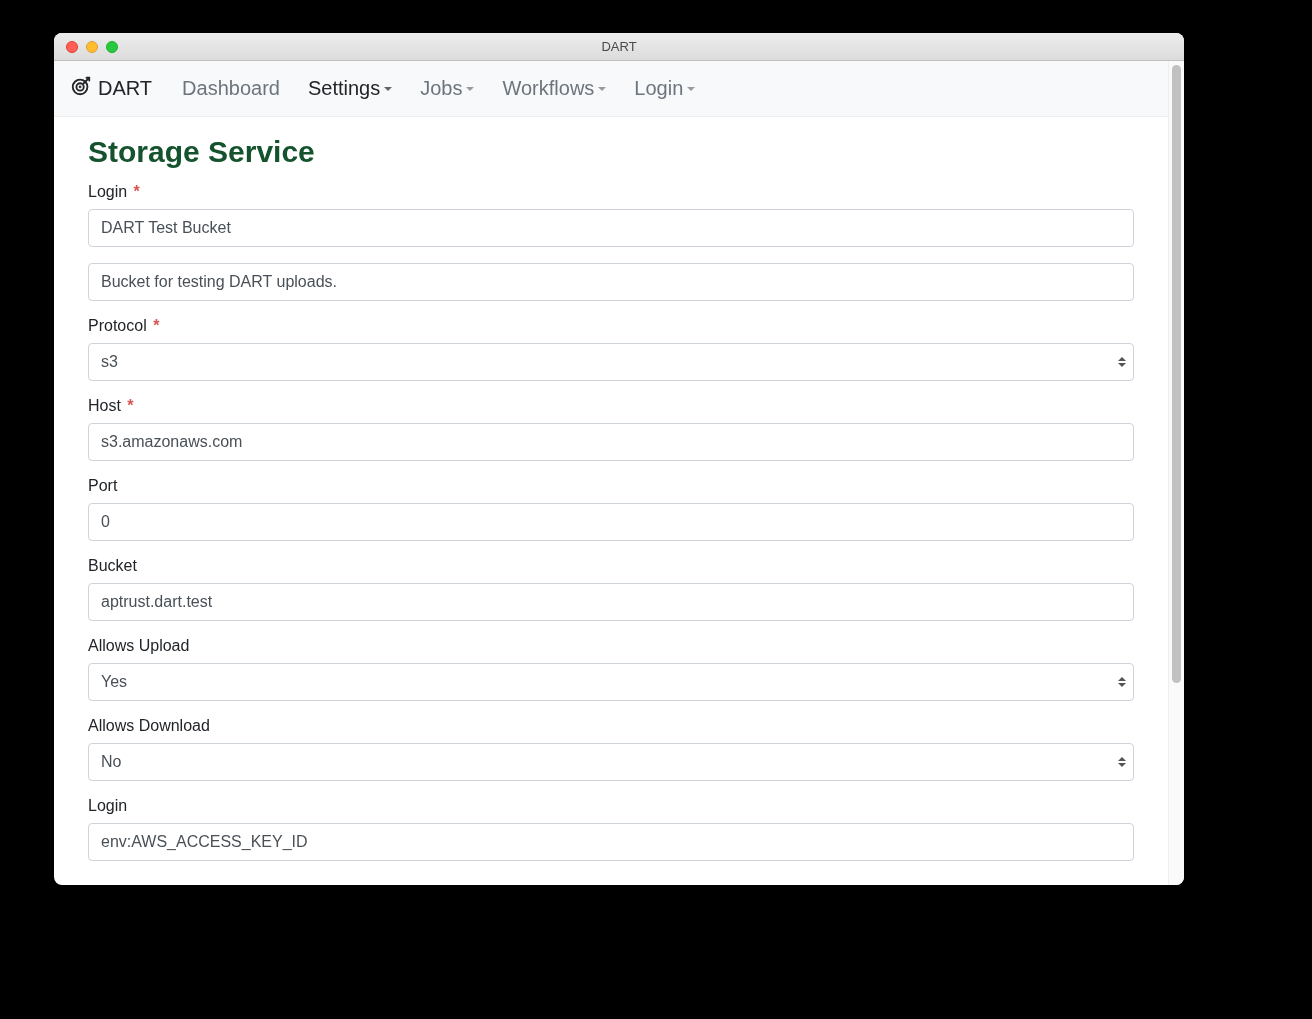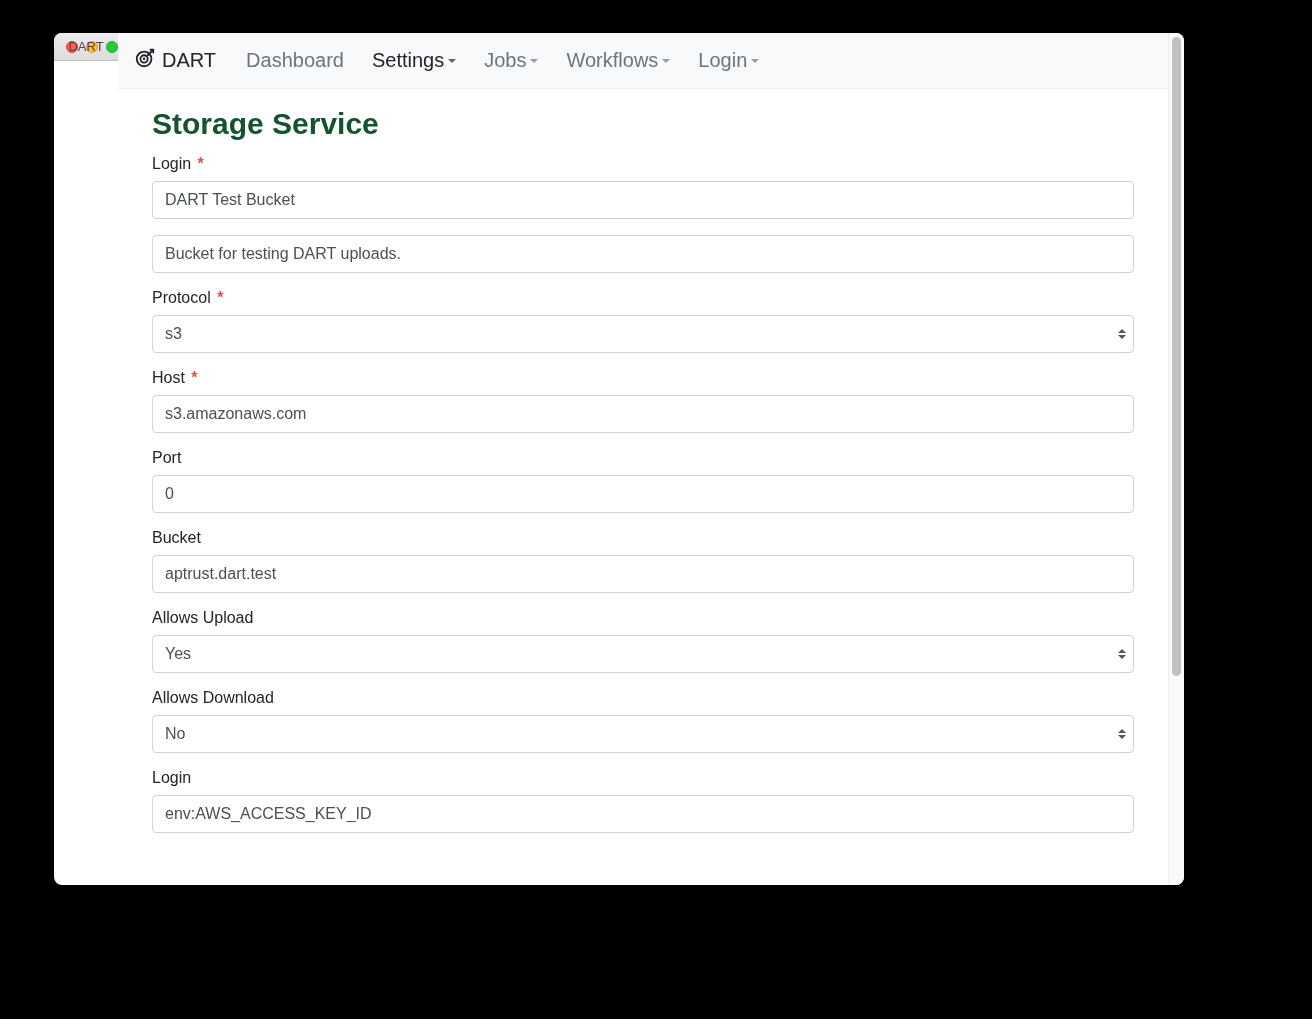--- a/index.html
+++ b/index.html
@@ -18,21 +18,21 @@
       position: absolute;
       top: 33px;
       left: 54px;
       width: 1130px;
       height: 852px;
       background: #fff;
       border-radius: 8px;
       overflow: hidden;
       box-shadow: 0 10px 40px rgba(0,0,0,0.5);
       display: flex;
-      flex-direction: row;
+      flex-direction: column;
     }
     
     .titlebar {
       height: 28px;
       background: linear-gradient(#ececec, #dcdcdc);
       border-bottom: 1px solid #bfbfbf;
       display: flex;
       align-items: center;
       position: relative;
       flex-shrink: 0;

